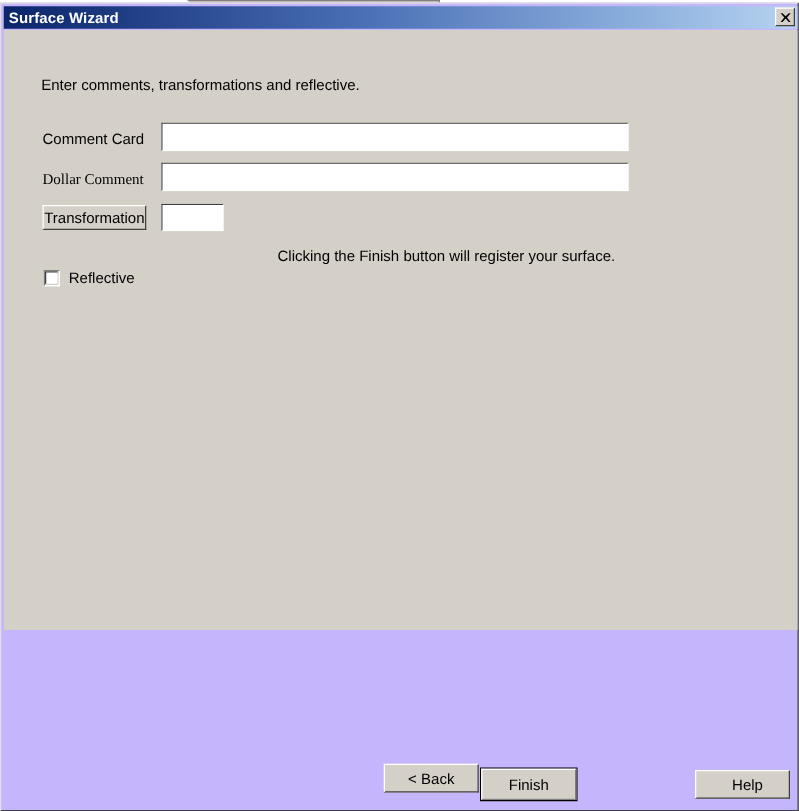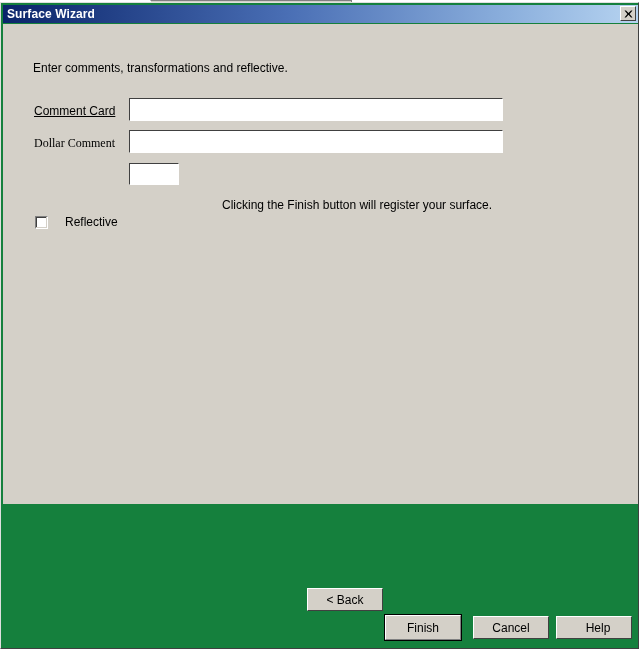--- a/index.html
+++ b/index.html
@@ -28,21 +28,21 @@
   }
 
   
   #dialog {
     position: absolute;
     left: 0px;
     top: 2px;
     width: 639px;
     height: 647px;
     box-sizing: border-box;
-    background: #15803d;
+    background: #c4b5fd;
     border-top: 1px solid #dfdfdf;
     border-left: 1px solid #dfdfdf;
     border-right: 1px solid #404040;
     border-bottom: 1px solid #404040;
   }
 
   
   #title-bar {
     position: absolute;
     left: 2px;
@@ -180,21 +180,21 @@
     background: #ffffff;
     border-top: 1px solid #808080;
     border-left: 1px solid #808080;
     border-right: 1px solid #ffffff;
     border-bottom: 1px solid #ffffff;
     box-shadow: inset -1px -1px 0 #d4d0c8, inset 1px 1px 0 #404040;
   }
   #reflective-label {
     font-size: 12px;
     color: #000000;
-    margin-left: 17px;
+    margin-left: 7px;
     white-space: nowrap;
     font-family: "Liberation Sans", sans-serif;
   }
 </style>
 </head>
 <body>
 
 <div id="bg-window-sliver"></div>
 
 <div id="dialog">
@@ -207,47 +207,47 @@
           <path d="M0.5 0.5 L2 0.5 L4.5 3 L7 0.5 L8.5 0.5 L5.6 3.9 L8.5 7.5 L7 7.5 L4.5 4.8 L2 7.5 L0.5 7.5 L3.4 3.9 Z" fill="#000000"></path>
         </svg>
       </span>
     </div>
   </div>
 
   <div id="client-area">
 
     <span class="static-text" style="left:30px; top:37px;">Enter comments, transformations and reflective.</span>
 
-    <span class="static-text" style="left:31px; top:80px;text-decoration:underline;">Comment Card</span>
+    <span class="static-text" style="left:31px; top:80px;">Comment Card</span>
     <input class="text-input" type="text" style="left: 126px; top: 74px; width: 374px; height: 23px;" placeholder="">
 
     <span class="static-text" style="left:31px; top:112px;font-family:Liberation Serif, serif;">Dollar Comment</span>
     <input class="text-input" type="text" style="left: 126px; top: 106px; width: 374px; height: 23px;" placeholder="">
 
+    <button class="push-button" style="left:31px; top:140px; width:83px; height:20px;">
+      <span>Transformation</span>
+    </button>
     <input class="text-input" type="text" style="left: 126px; top: 139px; width: 50px; height: 22px;" placeholder="">
 
     <div id="reflective-row">
       <span id="reflective-box"></span>
       <span id="reflective-label">Reflective</span>
     </div>
 
     <span class="static-text" style="left:219px; top:174px;">Clicking the Finish button will register your surface.</span>
 
-    <button class="push-button" style="left:304px; top:564px; width:76px; height:23px;">
+    <button class="push-button" style="left:304px; top:587px; width:76px; height:23px;">
       <span>&lt; Back</span>
     </button>
 
     <div class="default-button" style="left:381px; top:590px; width:78px; height:27px;">
       <div class="btn-face">
         <span>Finish</span>
       </div>
     </div>
 
-    <button class="push-button" style="left:470px; top:592px; width:76px; height:23px;">
-      <span>Cancel</span>
-    </button>
 
     <button class="push-button" style="left:553px; top:592px; width:76px; height:23px;padding-left:8px;">
       <span>Help</span>
     </button>
 
   </div>
 </div>
 
 </body></html>

